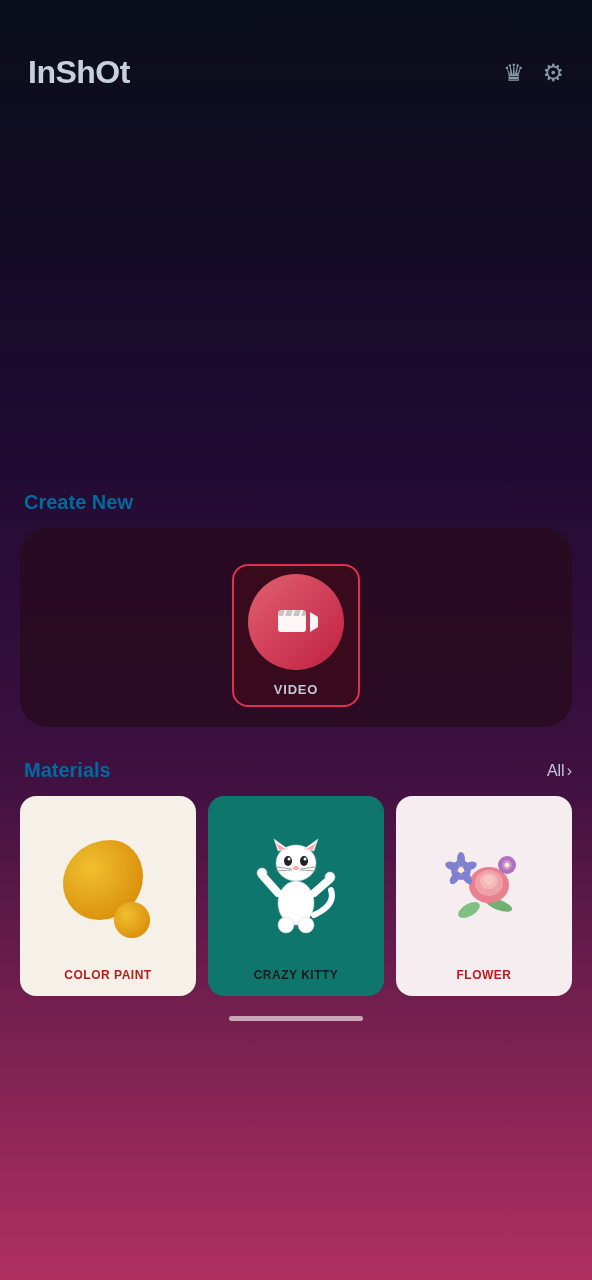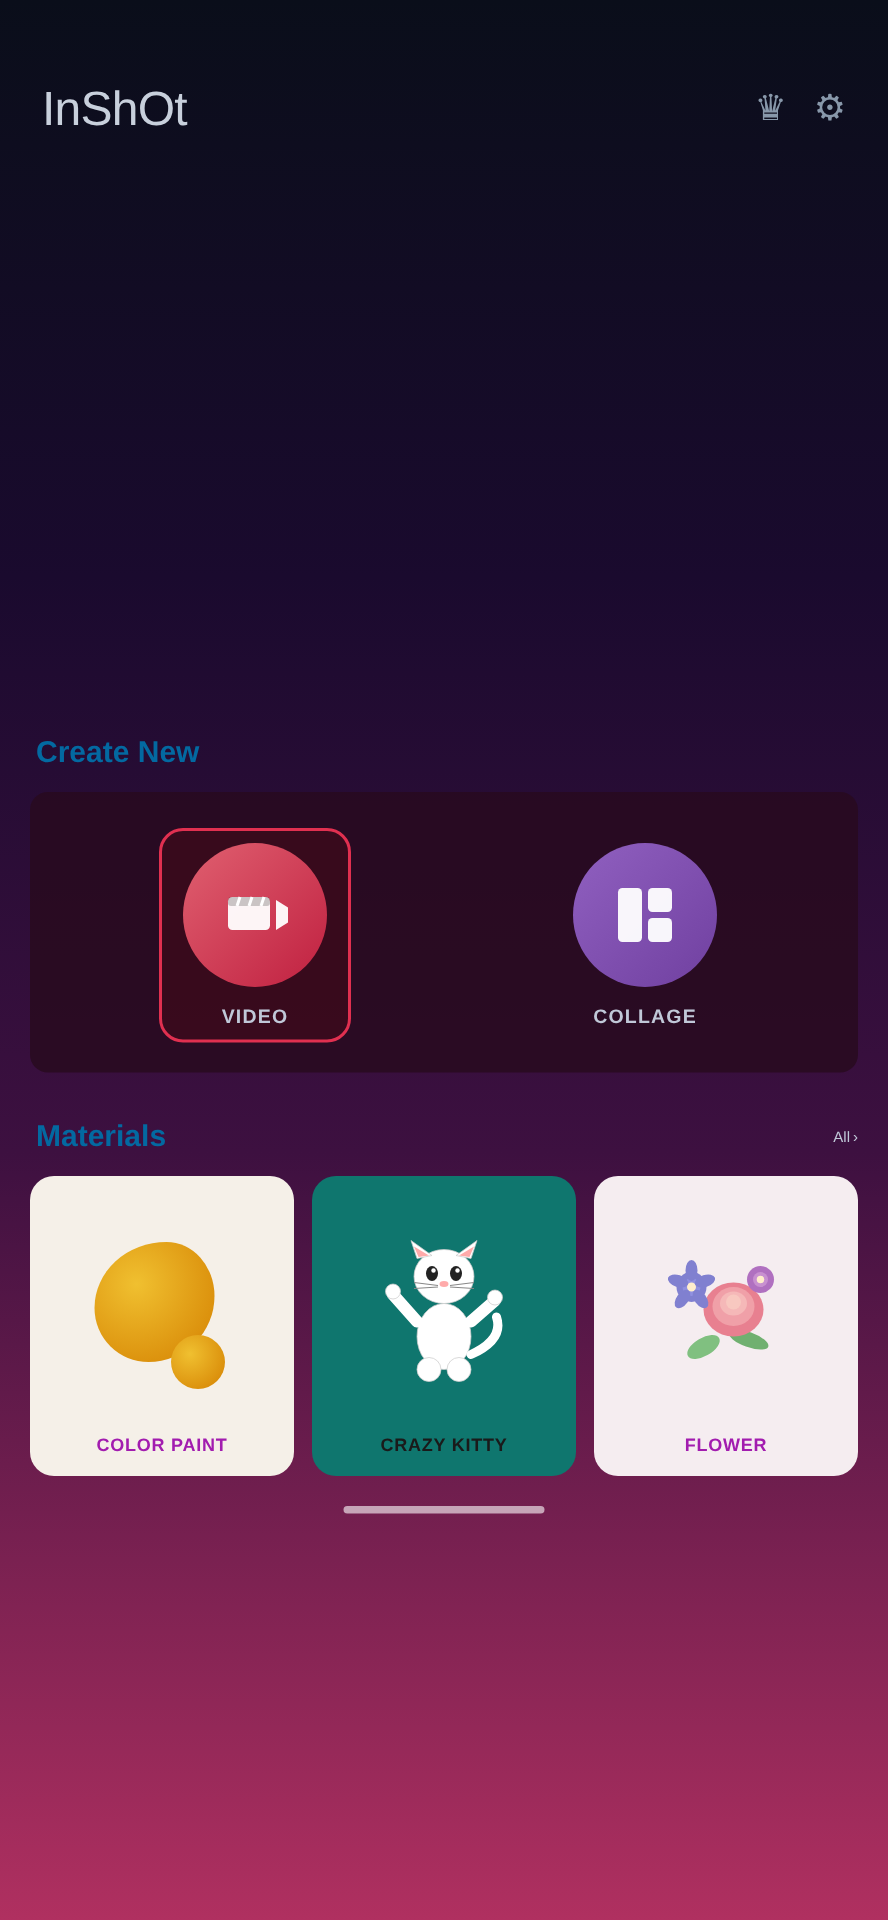--- a/index.html
+++ b/index.html
@@ -16,21 +16,21 @@
 
     .header {
       display: flex;
       justify-content: space-between;
       align-items: center;
       padding: 54px 28px 20px 28px;
     }
 
     .logo {
       font-size: 32px;
-      font-weight: 400;
+      font-weight: 700;
       color: #c8d0dc;
       letter-spacing: -0.5px;
     }
 
     .header-icons {
       display: flex;
       gap: 18px;
       align-items: center;
     }
 
@@ -48,22 +48,22 @@
     .section-title {
       font-size: 20px;
       font-weight: 700;
       color: #0369a1;
       margin-bottom: 14px;
       padding-left: 4px;
     }
 
     .create-new-card {
       background: rgba(40, 10, 30, 0.85);
-      border-radius: 12px;
-      padding: 24px 16px 20px 16px;
+      border-radius: 28px;
+      padding: 36px 16px 20px 16px;
       display: flex;
       justify-content: space-around;
       align-items: center;
       margin-bottom: 32px;
     }
 
     .create-item {
       display: flex;
       flex-direction: column;
       align-items: center;
@@ -114,21 +114,21 @@
     }
 
     .materials-header {
       display: flex;
       justify-content: space-between;
       align-items: center;
       margin-bottom: 14px;
     }
 
     .all-link {
-      font-size: 10px;
+      font-size: 16px;
       color: #c0c8d8;
       cursor: pointer;
       display: flex;
       align-items: flex-end;
       gap: 2px;
     }
 
     .materials-grid {
       display: flex;
       gap: 12px;
@@ -160,21 +160,21 @@
     .material-label {
       font-size: 12px;
       font-weight: 800;
       letter-spacing: 0.5px;
       text-align: center;
       padding: 0 4px;
       z-index: 2;
     }
 
     .material-label-dark {
-      color: #a21caf;
+      color: #b91c1c;
     }
 
     .material-label-white {
       color: #1a1a1a;
     }
 
     .material-image-area {
       width: 100%;
       flex: 1;
       display: flex;
@@ -250,30 +250,20 @@
           <rect x="4" y="10" width="28" height="6" rx="2" fill="rgba(0,0,0,0.2)"></rect>
           <line x1="12" y1="10" x2="10" y2="16" stroke="white" stroke-width="2"></line>
           <line x1="20" y1="10" x2="18" y2="16" stroke="white" stroke-width="2"></line>
           <line x1="28" y1="10" x2="26" y2="16" stroke="white" stroke-width="2"></line>
         </svg>
       </div>
       <span class="create-label">VIDEO</span>
     </div>
 
 
-    <div class="create-item">
-      <div class="circle-icon circle-collage">
-        <svg class="icon-svg" viewBox="0 0 44 44">
-          <rect x="4" y="4" width="16" height="36" rx="3" fill="white" opacity="0.95"></rect>
-          <rect x="24" y="4" width="16" height="16" rx="3" fill="white" opacity="0.95"></rect>
-          <rect x="24" y="24" width="16" height="16" rx="3" fill="white" opacity="0.95"></rect>
-        </svg>
-      </div>
-      <span class="create-label">COLLAGE</span>
-    </div>
 
   </div>
 
   <div class="materials-header">
     <div class="section-title" style="margin-bottom:0;">Materials</div>
     <div class="all-link">
       <span>All</span>
       <span> ›</span>
     </div>
   </div>

